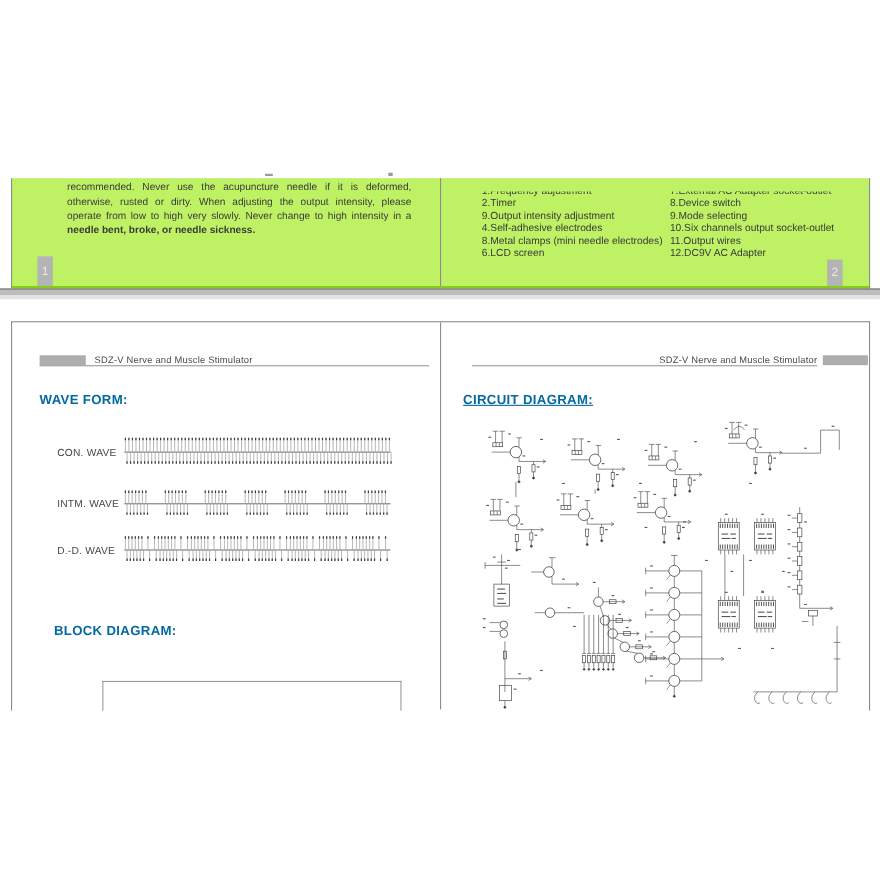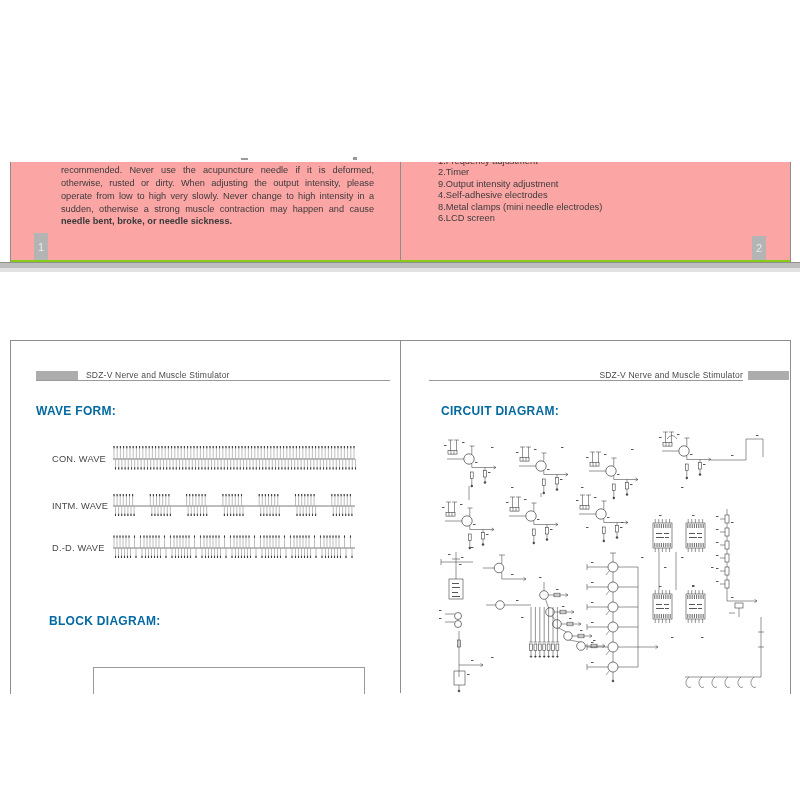--- a/index.html
+++ b/index.html
@@ -2,45 +2,45 @@
 <html><head>
 <meta charset="utf-8">
 <style>
   html,body{margin:0;padding:0;background:#fff;}
   body{width:800px;height:800px;position:relative;overflow:hidden;
        font-family:"Liberation Sans",sans-serif;}
 
   
   #top-spread{position:absolute;left:10px;top:162px;width:779px;height:98px;
     border-left:1px solid #8d8d8d;border-right:1px solid #8d8d8d;border-bottom:3px solid #84cc16;
-    background:#fca5a5;}
+    background:#bef264;}
   #top-divider{position:absolute;left:389px;top:0;width:1px;height:98px;background:#8d8d8d;}
   .speck{position:absolute;background:#9a9a9a;}
   .para{position:absolute;left:50px;top:2px;width:313px;font-size:9.2px;line-height:12.85px;
     color:#3b3b3b;}
   .para-line{text-align:justify;text-align-last:justify;height:12.85px;overflow:hidden;}
   .para-line.last{text-align-last:left;font-weight:bold;}
   .pagenum{position:absolute;bottom:0;width:14px;background:#b4b4b4;color:#e9e9e9;
     font-size:11px;display:flex;align-items:center;justify-content:center;}
   #pg1{left:23px;height:27px;}
   #pg2{left:741px;height:24px;}
-  .list-col{position:absolute;top:0;font-size:9.3px;line-height:11.55px;color:#3b3b3b;
+  .list-col{position:absolute;top:12px;font-size:9.3px;line-height:11.55px;color:#3b3b3b;
     white-space:nowrap;}
   #list-left{left:427px;}
   #list-right{left:598px;}
   .clip-line{height:5px;overflow:hidden;}
   .clip-line span{display:block;margin-top:-6.5px;}
 
   
   #band{position:absolute;left:0;top:262px;width:800px;height:10px;
     background:linear-gradient(#909090 0%,#909090 12%,#bdbdbd 12%,#bdbdbd 58%,#e2e2e2 58%,#e2e2e2 100%);}
 
   
   #bottom-spread{position:absolute;left:10px;top:292px;width:779px;height:353px;
-    border:1px solid #8d8d8d;border-bottom:none;background:#fff;margin-top:48px;}
+    border:1px solid #8d8d8d;border-bottom:none;background:#fff;}
   #bottom-divider{position:absolute;left:389px;top:0;width:1px;height:352px;background:#8d8d8d;}
   .page{position:absolute;top:0;height:353px;}
   #page3{left:0;width:389px;}
   #page4{left:390px;width:389px;}
   .hdr-bar{position:absolute;top:30px;width:42px;height:9px;background:#adadad;}
   .hdr-text{position:absolute;top:29px;font-size:8.5px;color:#4a4a4a;letter-spacing:.2px;}
   .hdr-rule{position:absolute;top:39px;height:1px;background:#9a9a9a;}
   .sec-heading{position:absolute;font-weight:bold;font-size:12px;color:#0369a1;letter-spacing:.3px;}
   #block-box{position:absolute;left:82px;top:326px;width:270px;height:26px;
     border:1px solid #9a9a9a;border-bottom:none;}
@@ -52,35 +52,46 @@
 
 <div id="top-spread">
   <div id="top-divider"></div>
   <div class="speck" style="left:230px;top:-4px;width:7px;height:2px;"></div>
   <div class="speck" style="left:342px;top:-5px;width:4px;height:3px;"></div>
 
   <div class="para" id="para">
       <div class="para-line">recommended. Never use the acupuncture needle if it is deformed,</div>
       <div class="para-line">otherwise, rusted or dirty. When adjusting the output intensity, please</div>
       <div class="para-line">operate from low to high very slowly. Never change to high intensity in a</div>
-      <div class="para-line">sudden, otherwise a strong muscle contraction may happen and cause</div>
       <div class="para-line last">needle bent, broke, or needle sickness.</div>
     </div>
   <div class="pagenum" id="pg1">1</div>
 
   <div class="list-col" id="list-left">
     <div class="clip-line">
       <span>1.Frequency adjustment</span>
     </div>
     <div id="list-left-items">
         <div>2.Timer</div>
         <div>9.Output intensity adjustment</div>
         <div>4.Self-adhesive electrodes</div>
         <div>8.Metal clamps (mini needle electrodes)</div>
         <div>6.LCD screen</div>
+      </div>
+  </div>
+  <div class="list-col" id="list-right">
+    <div class="clip-line">
+      <span>7.External AC Adapter socket-outlet</span>
+    </div>
+    <div id="list-right-items">
+        <div>8.Device switch</div>
+        <div>9.Mode selecting</div>
+        <div>10.Six channels output socket-outlet</div>
+        <div>11.Output wires</div>
+        <div>12.DC9V AC Adapter</div>
       </div>
   </div>
   <div class="pagenum" id="pg2">2</div>
 </div>
 
 <div id="band"></div>
 
 <div id="bottom-spread">
   <div id="bottom-divider"></div>
 
@@ -104,21 +115,21 @@
         <text x="11" y="114.2" font-size="9.3" fill="#474747" letter-spacing="0.2" font-family="Liberation Sans, sans-serif">D.-D. WAVE</text>
       </svg>
     <div class="sec-heading" style="left:38px;top:273px;">BLOCK DIAGRAM:</div>
     <div id="block-box"></div>
   </div>
 
   <div class="page" id="page4">
     <div class="hdr-rule" style="left:28px;width:314px;"></div>
     <div class="hdr-text" style="left:28px;width:314px;text-align:right;">SDZ-V Nerve and Muscle Stimulator</div>
     <div class="hdr-bar" style="left:347px;width:41px;"></div>
-    <div class="sec-heading" style="left:40px;top:63px;">CIRCUIT DIAGRAM:</div>
+    <div class="sec-heading" style="left:20px;top:63px;text-decoration:underline;">CIRCUIT DIAGRAM:</div>
     <svg id="circuit" width="358" height="267" viewBox="0 0 358 267">
         <circle cx="38" cy="32" r="5.2" fill="none" stroke="#3f3f3f" stroke-width="0.7"></circle>
         <line x1="16" y1="32" x2="32.8" y2="32" stroke="#3f3f3f" stroke-width="0.55"></line>
         <rect x="17" y="23.5" width="9" height="3.6" fill="none" stroke="#3f3f3f" stroke-width="0.6"></rect>
         <line x1="20" y1="23.5" x2="20" y2="27.1" stroke="#3f3f3f" stroke-width="0.55"></line>
         <line x1="23" y1="23.5" x2="23" y2="27.1" stroke="#3f3f3f" stroke-width="0.55"></line>
         <line x1="19.5" y1="13" x2="19.5" y2="23.5" stroke="#3f3f3f" stroke-width="0.55"></line>
         <line x1="25.5" y1="13" x2="25.5" y2="23.5" stroke="#3f3f3f" stroke-width="0.55"></line>
         <line x1="17" y1="13" x2="22" y2="13" stroke="#3f3f3f" stroke-width="0.55"></line>
         <line x1="23" y1="13" x2="28" y2="13" stroke="#3f3f3f" stroke-width="0.55"></line>

